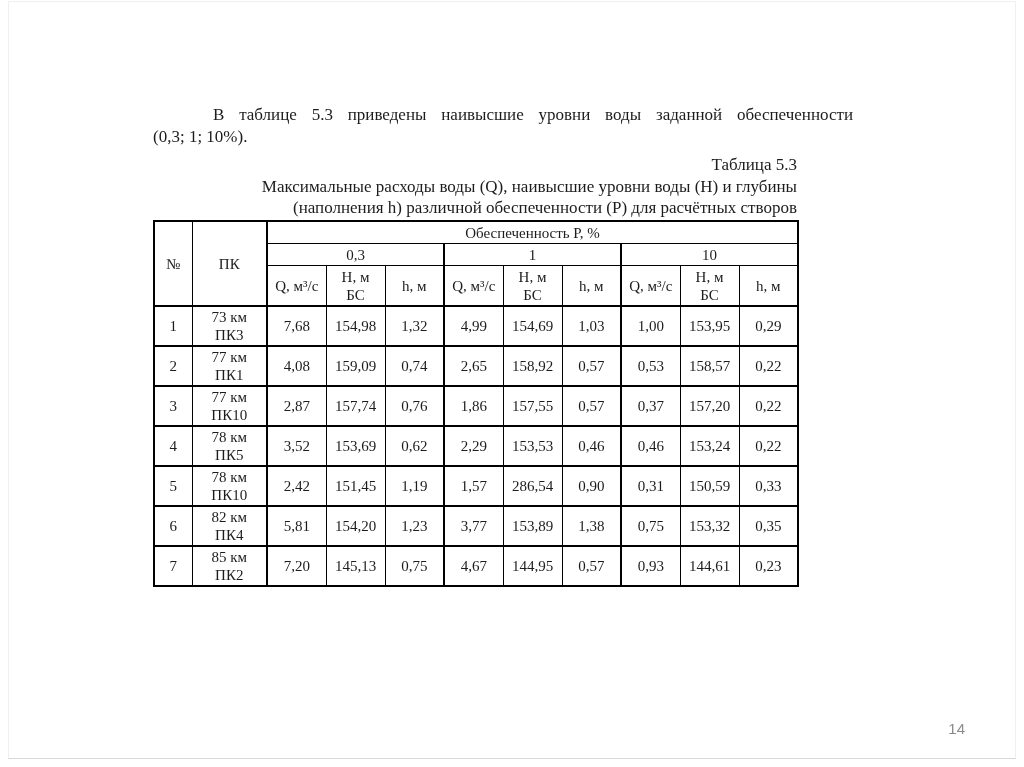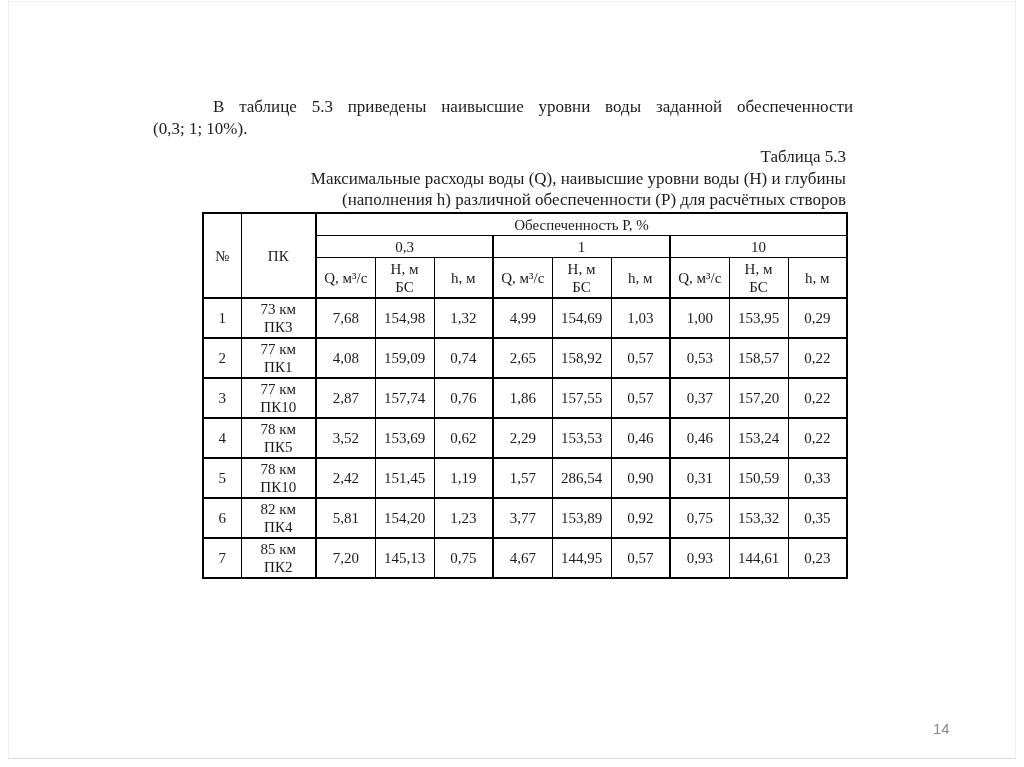--- a/index.html
+++ b/index.html
@@ -5,43 +5,43 @@
   html, body { margin:0; padding:0; }
   body {
     width:1024px; height:767px; background:#ffffff; position:relative; overflow:hidden;
     font-family:"Liberation Serif","DejaVu Serif",serif; color:#1c1c1c;
   }
   .slide-frame {
     position:absolute; left:8px; top:1px; width:1006px; height:756px;
     border:1px solid #efefef; border-bottom:1px solid #d9d9d9;
     background:#ffffff; pointer-events:none;
   }
-  .content { position:absolute; left:153px; top:96px; width:700px; font-size:17px; line-height:22px; }
+  .content { position:absolute; left:153px; top:104px; width:700px; font-size:17px; line-height:22px; }
   .jline { text-align:justify; text-align-last:justify; }
   .indent { text-indent:60px; }
-  .table-block { margin-left:49px; width:644px; }
+  .table-block { width:644px; }
   .table-label { text-align:right; margin-top:6px; }
   .table-title { text-align:right; line-height:21px; }
   table.data {
     border-collapse:collapse; table-layout:fixed; width:644px; margin-top:2px;
     border:2px solid #000; font-size:15px;
   }
   table.data th, table.data td {
     border:1px solid #000; text-align:center; vertical-align:middle;
     white-space:pre-line; padding:0 1px; font-weight:normal; line-height:18px;
     overflow:hidden;
   }
   table.data .g-start { border-left:2px solid #000;border-radius:9px; }
   table.data thead tr:nth-child(1) th { height:21px; }
   table.data thead tr:nth-child(2) th { height:21px;font-family:Liberation Serif, serif; }
   table.data thead tr.subhead th { height:39px; }
   table.data tbody td { border-top:2px solid #000; height:38px; }
   .conclusion { margin-top:24px; }
   .page-number {
-    position:absolute; left:933px; top:720px; width:32px; text-align:left;
+    position:absolute; left:933px; top:720px; width:32px; text-align:right;
     font-family:"Liberation Sans","DejaVu Sans",sans-serif; font-size:15px; color:#8a8a8a;
   }
 </style>
 </head>
 <body>
 
 <div class="slide-frame"></div>
 
 <div class="content">
 
@@ -170,21 +170,21 @@
           </tr>
           <tr>
             <td>6</td>
             <td>82 км
 ПК4</td>
             <td class="g-start">5,81</td>
             <td>154,20</td>
             <td>1,23</td>
             <td class="g-start">3,77</td>
             <td>153,89</td>
-            <td>0,92</td>
+            <td>1,38</td>
             <td class="g-start">0,75</td>
             <td>153,32</td>
             <td>0,35</td>
           </tr>
           <tr>
             <td>7</td>
             <td>85 км
 ПК2</td>
             <td class="g-start">7,20</td>
             <td>145,13</td>

